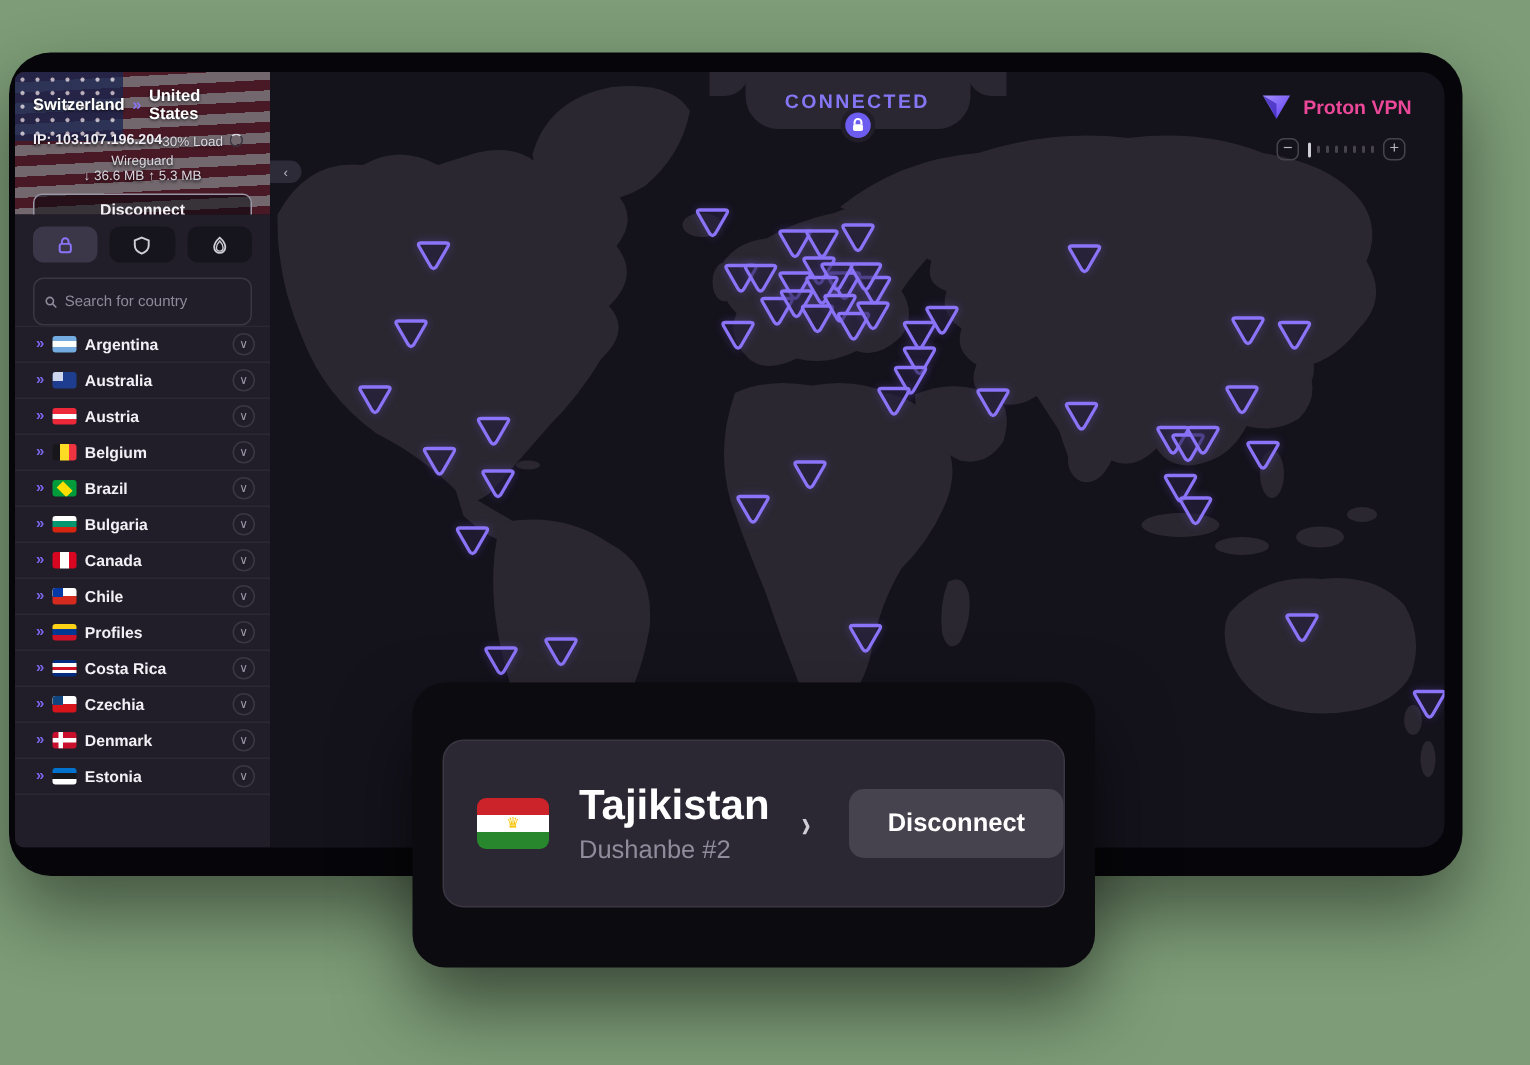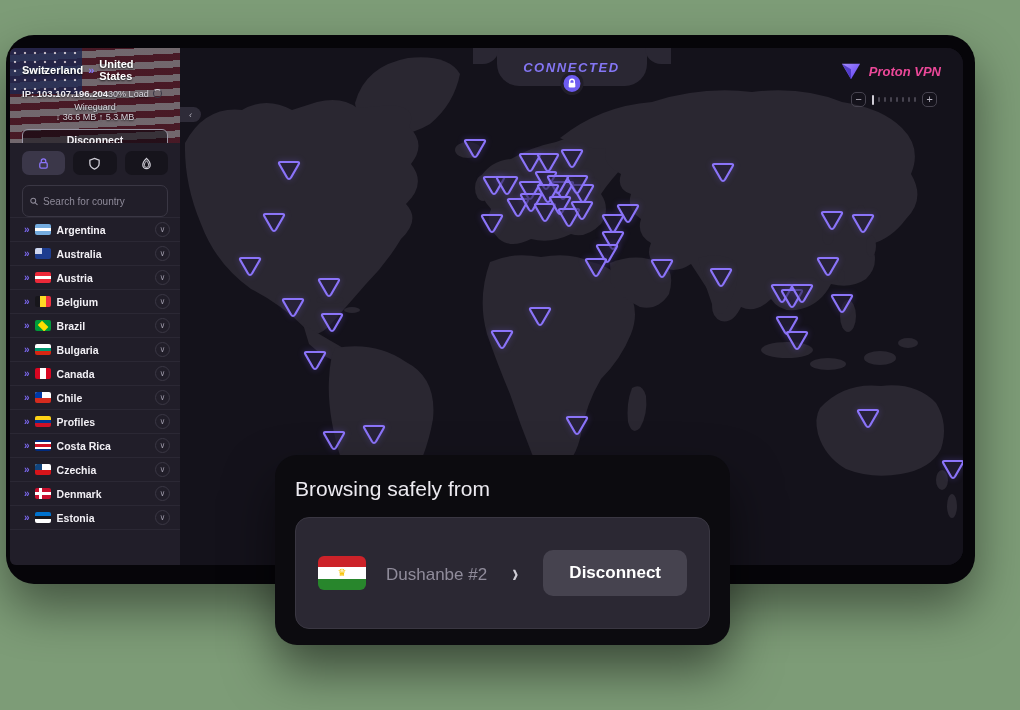--- a/index.html
+++ b/index.html
@@ -6,21 +6,21 @@
   html,body { width:1020px; height:710px; overflow:hidden; font-family:"Liberation Sans", sans-serif; }
   body { background:#7d9c77; position:relative; }
 
   
   .window { position:absolute; left:6px; top:35px; width:969px; height:549px;
             background:#060509; border-radius:28px; box-shadow:0 24px 50px rgba(0,0,0,.45); }
   .app { position:absolute; left:4px; top:13px; width:953px; height:517px;
          border-radius:6px 16px 16px 6px; overflow:hidden; background:#14121b; }
 
   
-  .map-area { position:absolute; left:170px; top:0; width:783px; height:517px; background:#14121b;font-style:italic; }
+  .map-area { position:absolute; left:170px; top:0; width:783px; height:517px; background:#14121b; }
   .map-area svg.world { position:absolute; left:0; top:0; }
   .marker { position:absolute; width:24px; height:22px; margin-left:-12px; margin-top:-11px; }
   .marker svg { display:block; filter:drop-shadow(0 0 3px rgba(124,98,243,.35)); }
 
   
   .notch { position:absolute; left:50%; top:0; transform:translateX(-50%); width:150px; height:38px;
            background:#2a2733; border-radius:0 0 22px 22px; display:flex; align-items:center; justify-content:center; }
   .notch::before,.notch::after { content:""; position:absolute; top:0; width:26px; height:16px; background:#2a2733; }
   .notch::before { left:-24px; border-radius:0 0 18px 0; }
   .notch::after  { right:-24px; border-radius:0 0 0 18px; }
@@ -617,24 +617,24 @@
             <span class="cname">Estonia</span>
             <span class="row-chev">∨</span>
           </div>
           <div class="country-row"></div>
         </div>
     </div>
   </div>
 </div>
 
 <div class="overlay-card">
-  <div class="overlay-heading">Browsing safely from</div>
   <div class="overlay-inner">
     <div class="big-flag" id="overlay-flag" style="background: linear-gradient(rgb(204, 34, 41) 0%, rgb(204, 34, 41) 33.3333%, rgb(255, 255, 255) 33.3333%, rgb(255, 255, 255) 66.6667%, rgb(40, 134, 44) 66.6667%, rgb(40, 134, 44) 100%);">
         <div class="crown">♛</div>
       </div>
     <div class="overlay-names">
+      <div class="overlay-country">Tajikistan</div>
       <div class="overlay-server">Dushanbe #2</div>
     </div>
     <div class="overlay-chev">›</div>
     <button class="disconnect-lg">Disconnect</button>
   </div>
 </div>
 
 </body></html>

